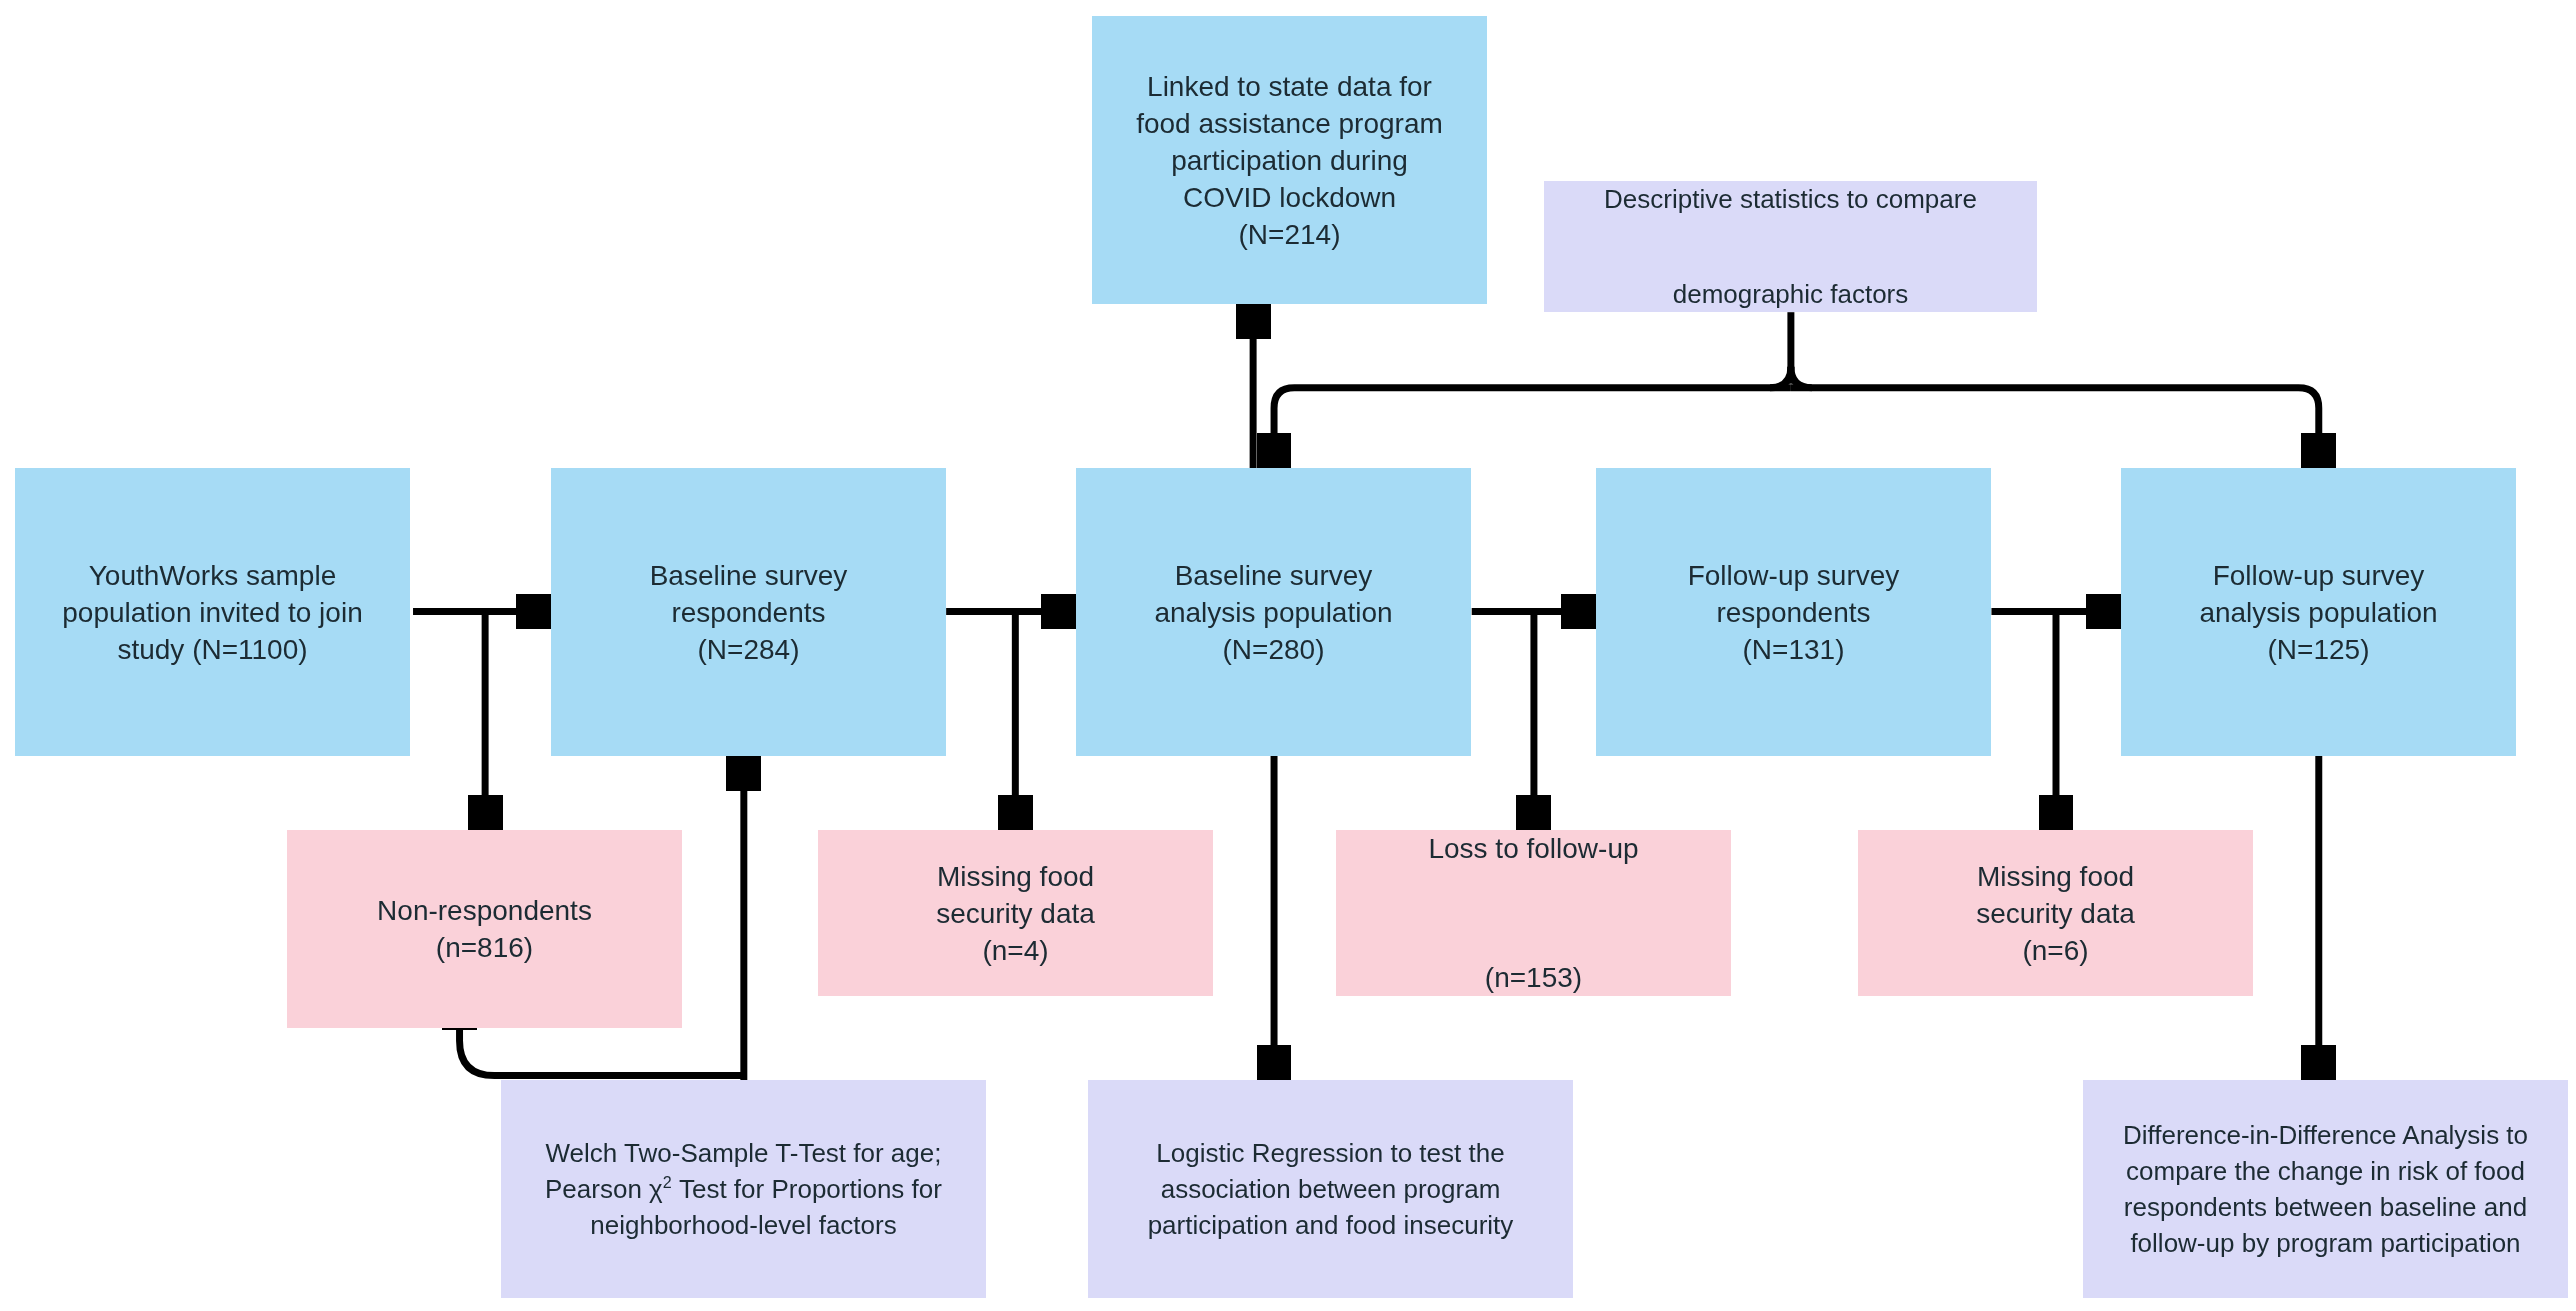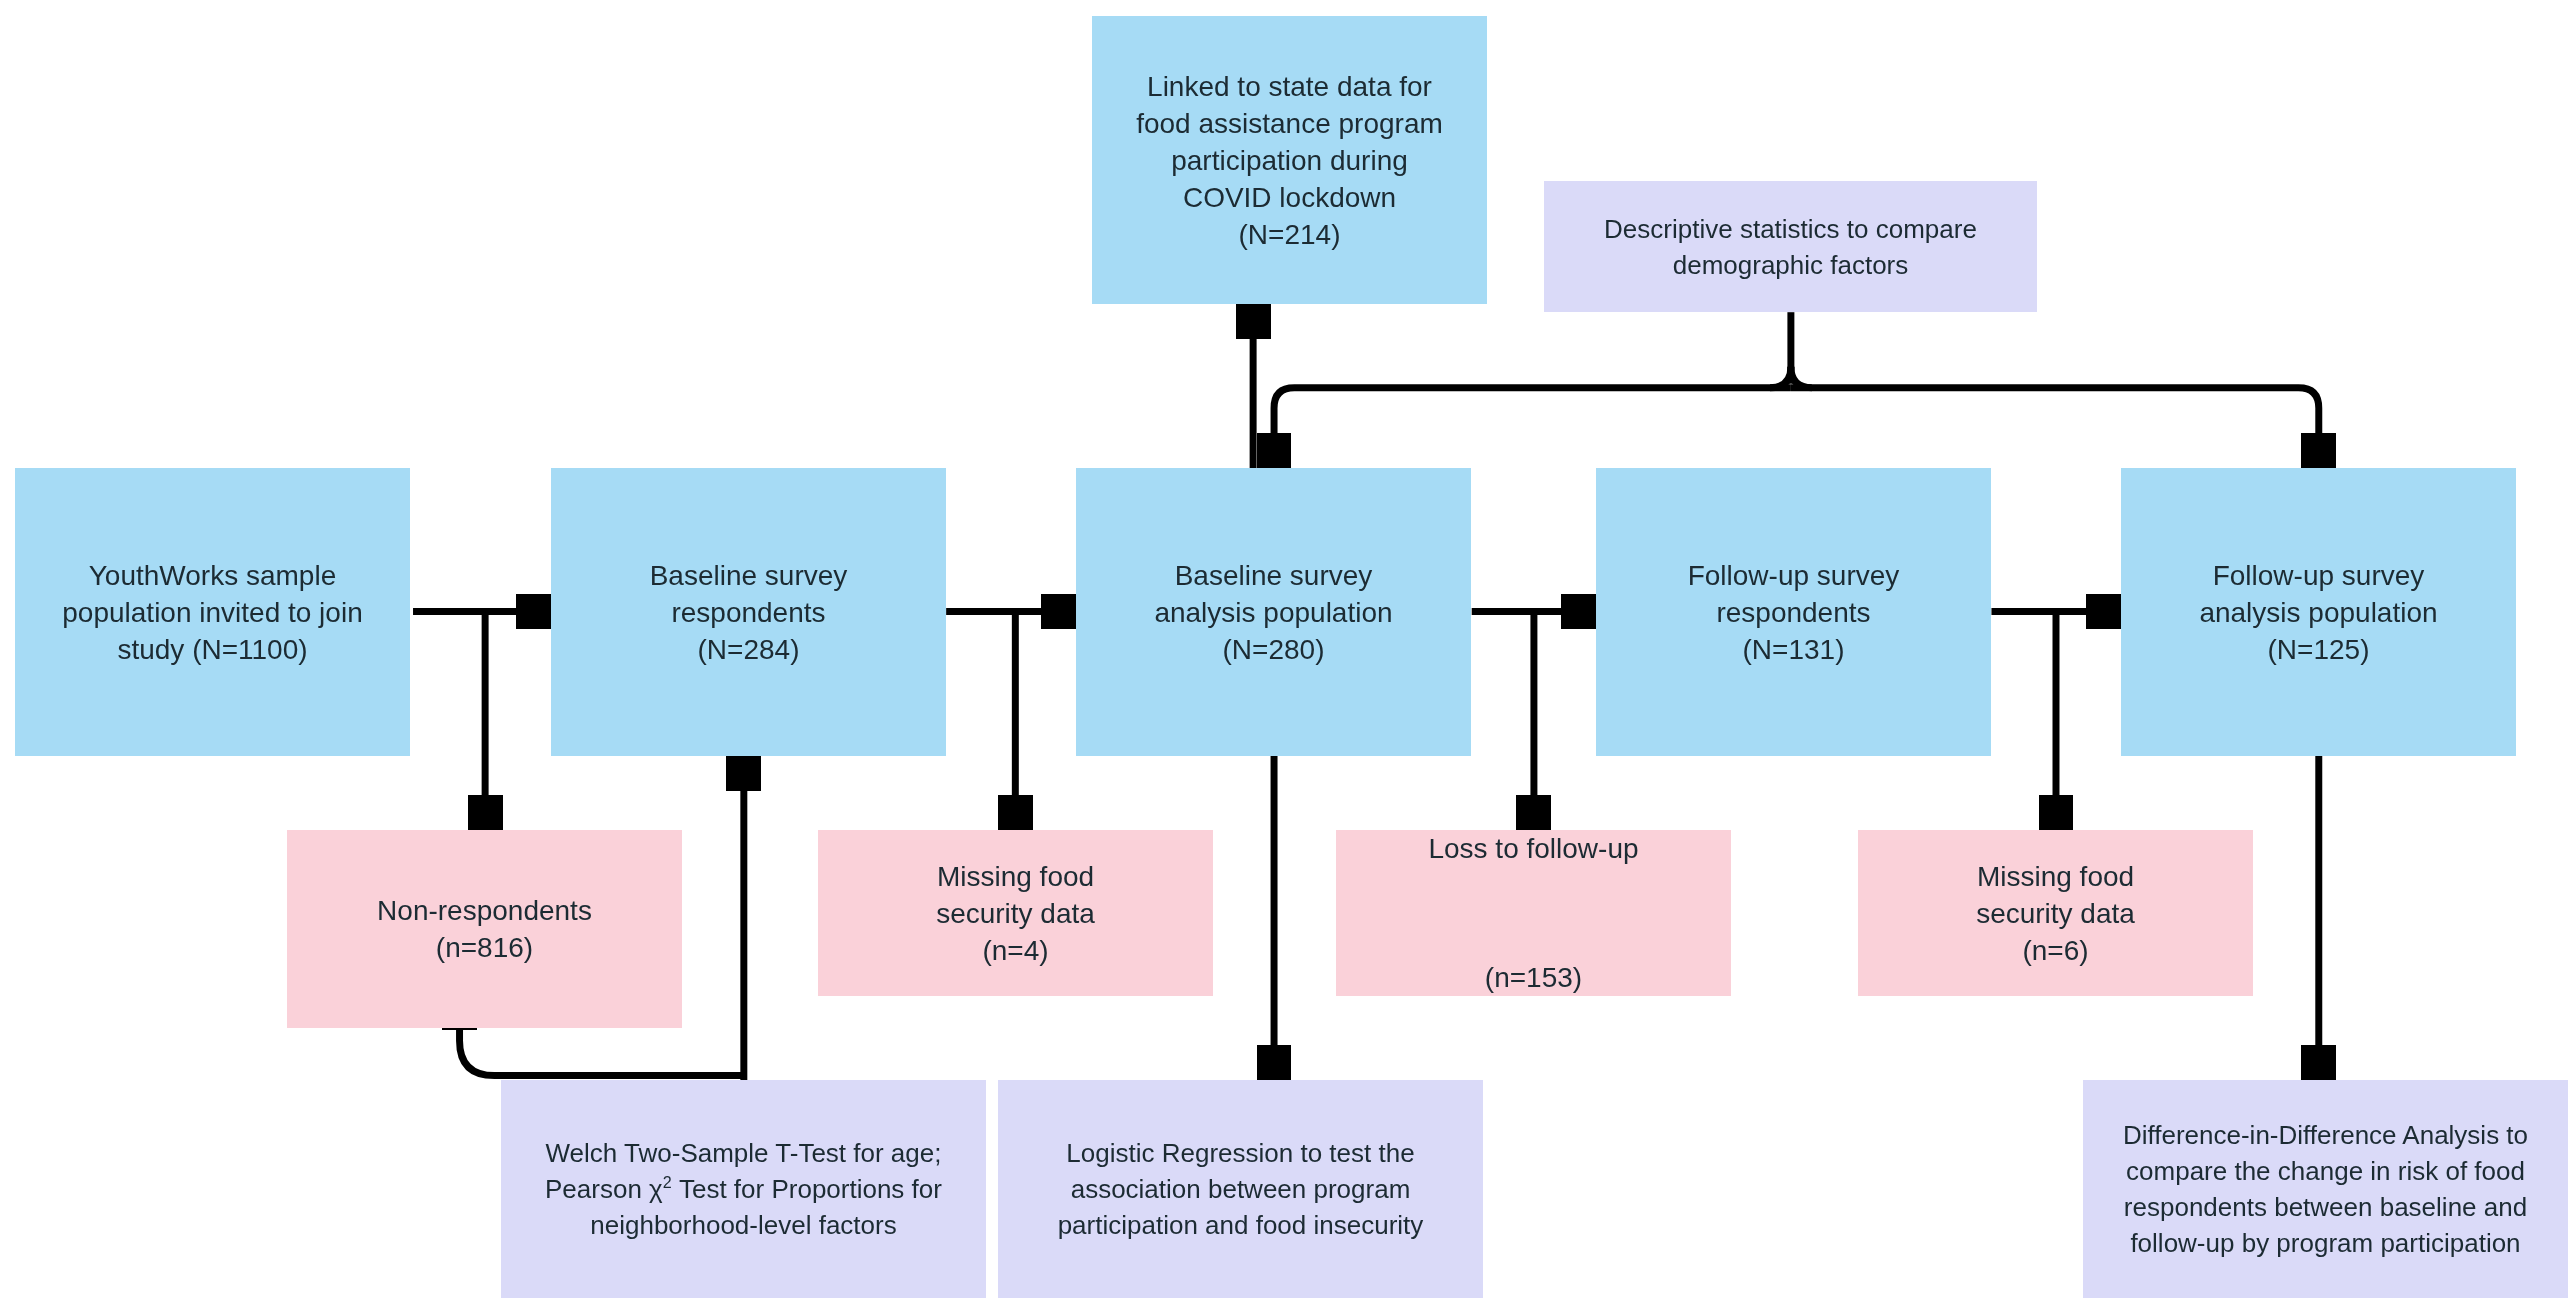--- a/index.html
+++ b/index.html
@@ -57,21 +57,21 @@
   </svg>
 
   <div class="node blue" style="left:1076px;top:16.3px;width:395px;height:288px;margin-left:16px;">
       <div>Linked to state data for</div>
       <div>food assistance program</div>
       <div>participation during</div>
       <div>COVID lockdown</div>
       <div>(N=214)</div>
     </div>
 
-  <div class="node lav" style="left:1544px;top:181px;width:493px;height:131px;">
+  <div class="node lav" style="left:1544px;top:181px;width:493px;height:131px;justify-content:space-between;">
       <div>Descriptive statistics to compare</div>
       <div>demographic factors</div>
     </div>
 
   <div class="node blue" style="left:15px;top:468px;width:395px;height:288px;">
       <div>YouthWorks sample</div>
       <div>population invited to join</div>
       <div>study (N=1100)</div>
     </div>
   <div class="node blue" style="left:551px;top:468px;width:395px;height:288px;">
@@ -112,21 +112,21 @@
       <div>Missing food</div>
       <div>security data</div>
       <div>(n=6)</div>
     </div>
 
   <div class="node lav" style="left:501px;top:1080px;width:485px;height:218px;">
     <div class="line">Welch Two-Sample T-Test for age;</div>
     <div class="line"><span>Pearson χ</span><sup>2</sup><span> Test for Proportions for</span></div>
     <div class="line">neighborhood-level factors</div>
   </div>
-  <div class="node lav" style="left:998px;top:1080px;width:485px;height:218px;">
+  <div class="node lav" style="left:1088px;top:1080px;width:485px;height:218px;">
       <div>Logistic Regression to test the</div>
       <div>association between program</div>
       <div>participation and food insecurity</div>
     </div>
   <div class="node lav" style="left:2083px;top:1080px;width:485px;height:218px;">
       <div>Difference-in-Difference Analysis to</div>
       <div>compare the change in risk of food</div>
       <div>respondents between baseline and</div>
       <div>follow-up by program participation</div>
     </div>

